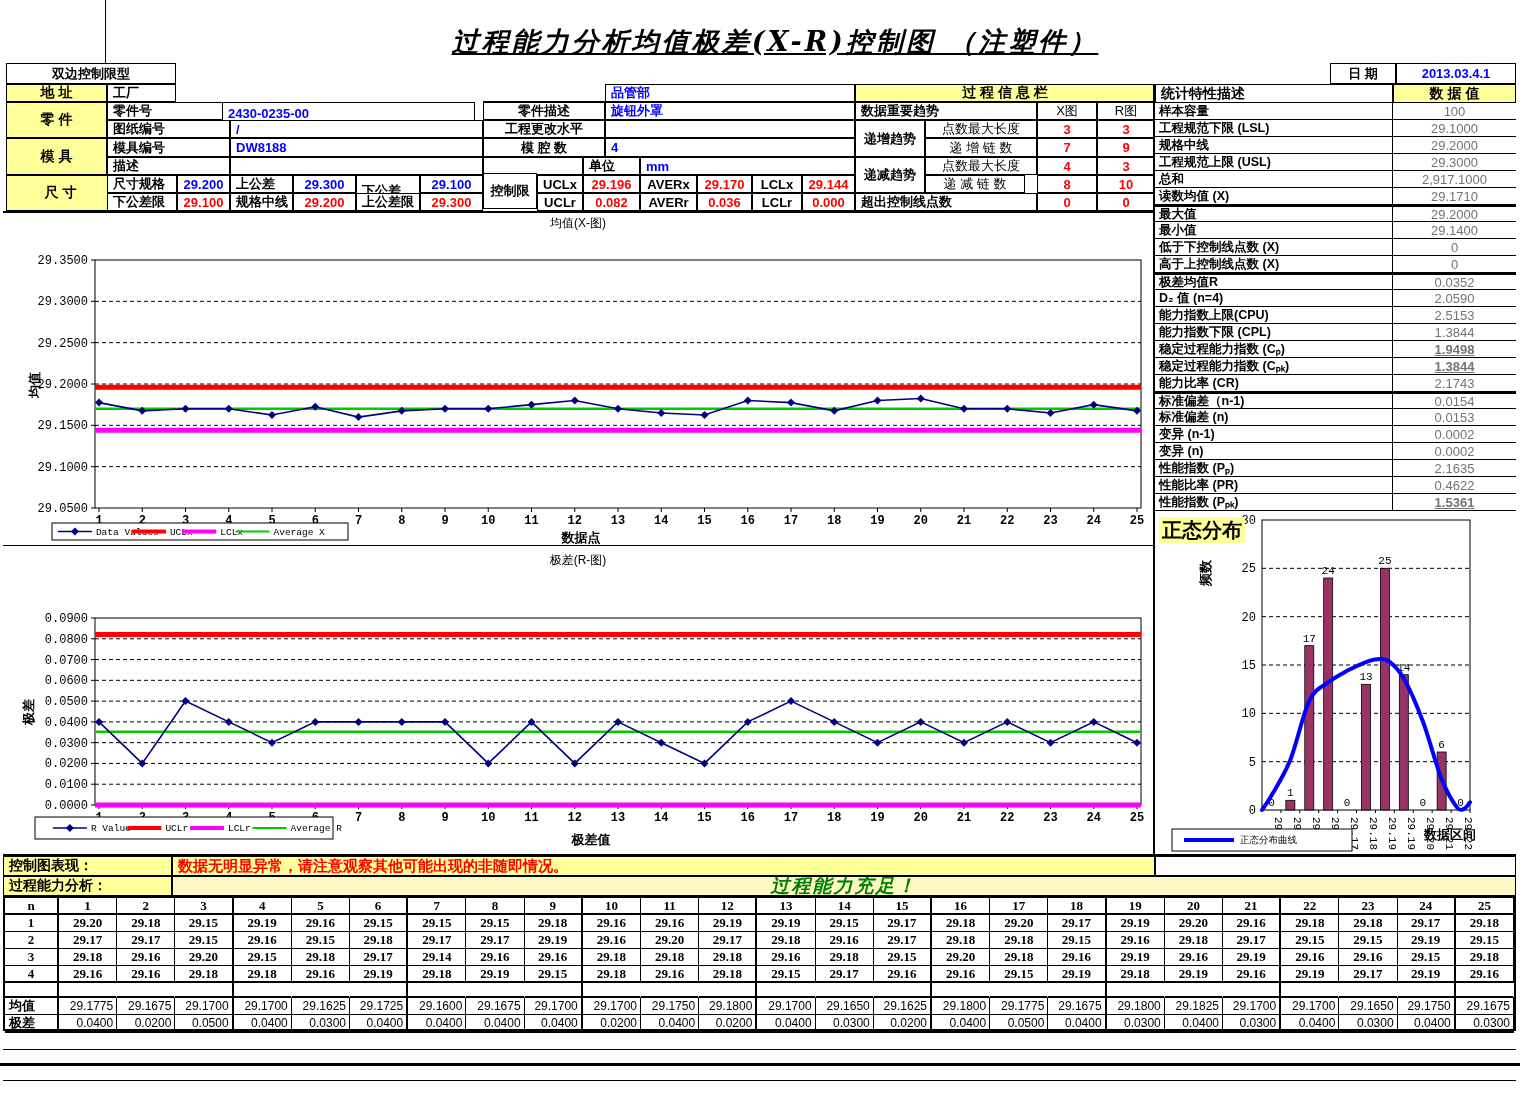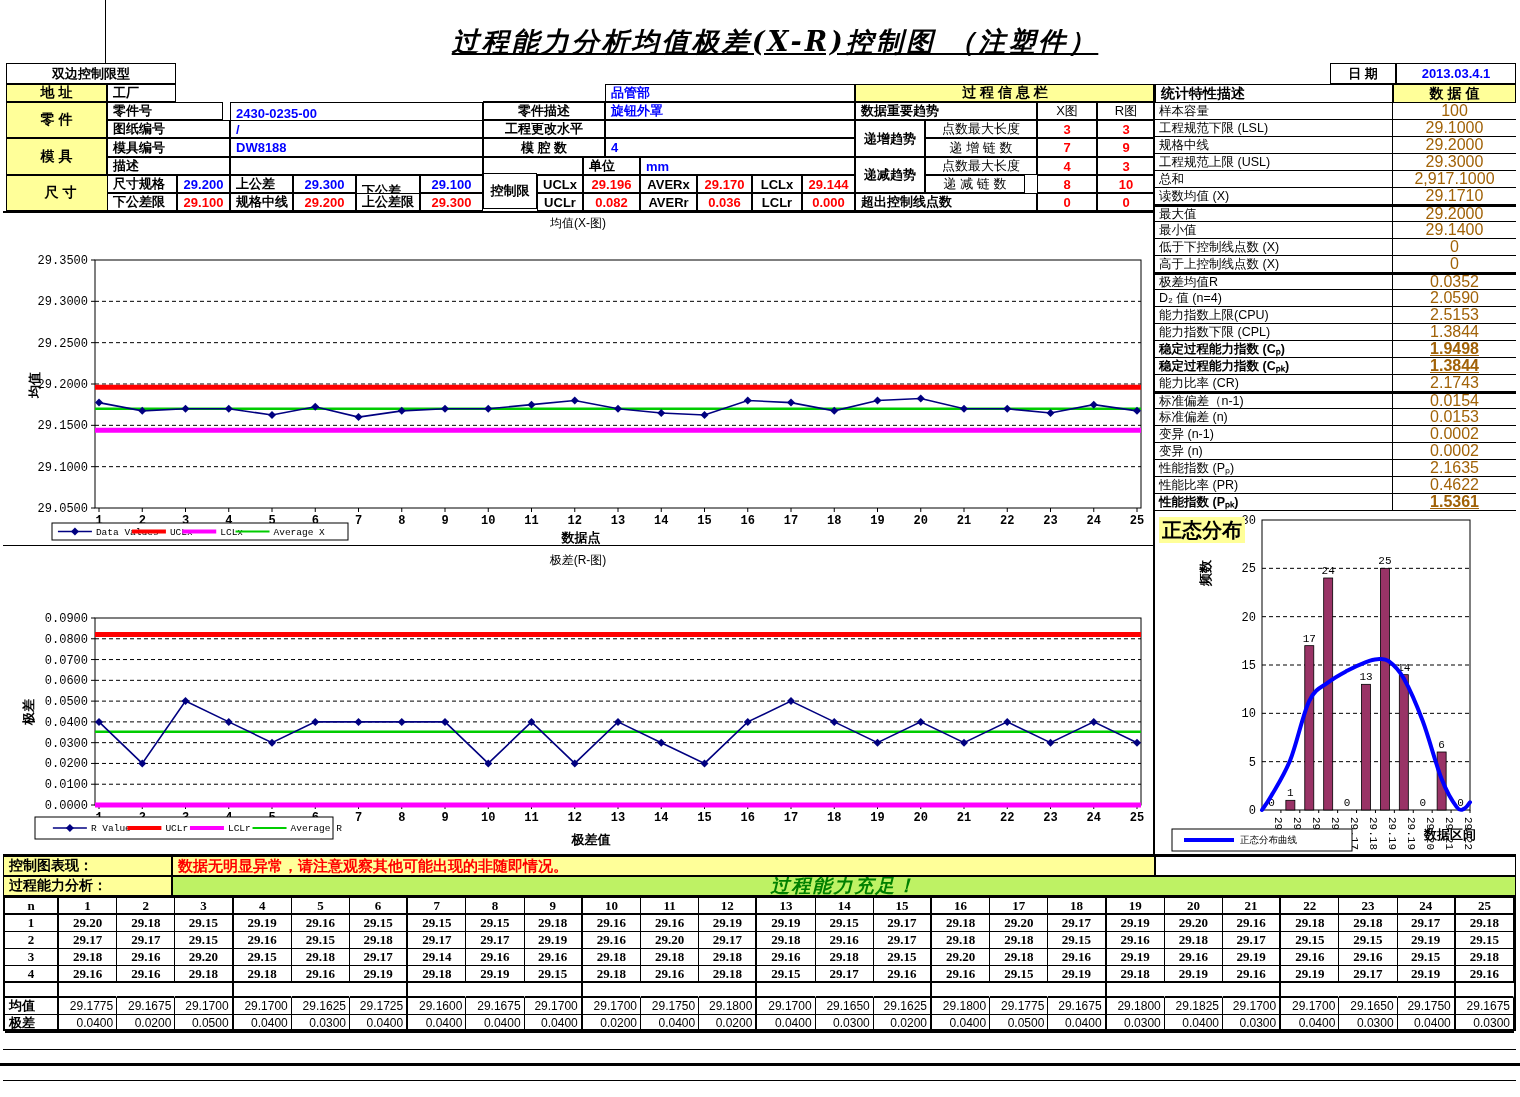--- a/index.html
+++ b/index.html
@@ -2,21 +2,21 @@
 <html><head>
 <meta charset="utf-8">
 <style>
   html,body{margin:0;padding:0;background:#d9d9d9;}
   .sheet{position:relative;width:1520px;height:1097px;background:#fff;
          font-family:"Liberation Sans",sans-serif;color:#000;outline:2px solid #000;
          margin:0 auto;overflow:hidden;}
   .cell{position:absolute;box-sizing:border-box;border:1px solid #000;display:flex;
         align-items:center;font-size:13px;overflow:hidden;white-space:nowrap;background:#fff;}
   .yl{background:#FFFF99;}
-  .gr{background:#bef264;}
+  .gr{background:#fef9c3;}
   .ctr{justify-content:center;}
   .lft{padding-left:5px;}
   .b{font-weight:bold;}
   .blue{color:#0000FF;}
   .red{color:#FF0000;}
   .noborder{border:none;}
   .hline{position:absolute;background:#000;}
   .title{position:absolute;left:430px;top:24px;width:690px;text-align:center;
          font-family:"DejaVu Serif",serif;font-style:italic;font-weight:bold;
          font-size:27px;letter-spacing:3px;text-decoration:underline;}
@@ -27,23 +27,23 @@
   svg text.rot{font-size:11px;}
   svg text.lg{font-size:9.5px;}
   svg text.ctitle{font-family:"Liberation Sans",sans-serif;font-size:12px;}
   svg text.clabel{font-family:"Liberation Sans",sans-serif;font-size:13px;font-weight:bold;}
   svg text.blabel{font-size:11px;}
   
   #stats{position:absolute;left:1155px;top:103px;width:361px;height:408px;}
   .srow{display:flex;height:17px;border-bottom:1px solid #000;box-sizing:border-box;}
   .srow.thick{border-top:2px solid #000;}
   .slabel{width:238px;padding-left:4px;font-size:12.5px;display:flex;align-items:center;
-          border-right:1px solid #000;box-sizing:border-box;overflow:hidden;white-space:nowrap;}
+          border-right:1px solid #000;box-sizing:border-box;overflow:hidden;white-space:nowrap;font-weight:bold;}
   .sval{width:123px;display:flex;align-items:center;justify-content:center;
-        color:#a16207;font-size:16px;}
+        color:#737373;font-size:13px;}
   .srow.strong .slabel{font-weight:bold;}
   .srow.strong .sval{font-weight:bold;text-decoration:underline;}
   
   #mtable{position:absolute;left:3px;top:896px;width:1513px;height:135px;
           display:grid;grid-template-columns:54px repeat(25,1fr);
           grid-template-rows:17px 17px 17px 17px 17px 15px 17px 18px;
           border:2px solid #000;box-sizing:border-box;background:#fff;}
   #mtable div{box-sizing:border-box;display:flex;align-items:center;justify-content:center;
           border-right:1px solid #000;border-bottom:1px solid #000;overflow:hidden;
           font-family:"Liberation Serif",serif;font-size:13px;font-weight:bold;}
@@ -70,21 +70,21 @@
   <div class="cell ctr b" style="left:1330px;top:63px;width:66px;height:21px">日  期</div>
   <div class="cell ctr b blue" style="left:1396px;top:63px;width:120px;height:21px">2013.03.4.1</div>
 
   <div class="cell yl ctr b" style="left:6px;top:84px;width:101px;height:18px;font-size:14px">地    址</div>
   <div class="cell yl ctr b" style="left:6px;top:102px;width:101px;height:36px;font-size:14px">零    件</div>
   <div class="cell yl ctr b" style="left:6px;top:138px;width:101px;height:37px;font-size:14px">模    具</div>
   <div class="cell yl ctr b" style="left:6px;top:175px;width:109px;height:36px;font-size:14px">尺    寸</div>
 
   <div class="cell lft b" style="left:107px;top:84px;width:69px;height:18px">工厂</div>
   <div class="cell lft b" style="left:107px;top:102px;width:116px;height:18px">零件号</div>
-  <div class="cell lft blue b" style="left:230px;top:102px;width:253px;height:22px">2430-0235-00</div>
+  <div class="cell lft blue b" style="left:222px;top:102px;width:253px;height:22px">2430-0235-00</div>
   <div class="cell lft b" style="left:107px;top:120px;width:123px;height:18px">图纸编号</div>
   <div class="cell lft blue b" style="left:230px;top:120px;width:253px;height:18px">/</div>
   <div class="cell lft b" style="left:107px;top:138px;width:123px;height:19px">模具编号</div>
   <div class="cell lft blue b" style="left:230px;top:138px;width:253px;height:19px">DW8188</div>
   <div class="cell lft b" style="left:107px;top:157px;width:123px;height:18px">描述</div>
   <div class="cell" style="left:230px;top:157px;width:253px;height:18px"></div>
 
   <div class="cell lft b" style="left:107px;top:175px;width:70px;height:18px">尺寸规格</div>
   <div class="cell ctr blue b" style="left:177px;top:175px;width:53px;height:18px">29.200</div>
   <div class="cell lft b" style="left:230px;top:175px;width:63px;height:18px">上公差</div>

